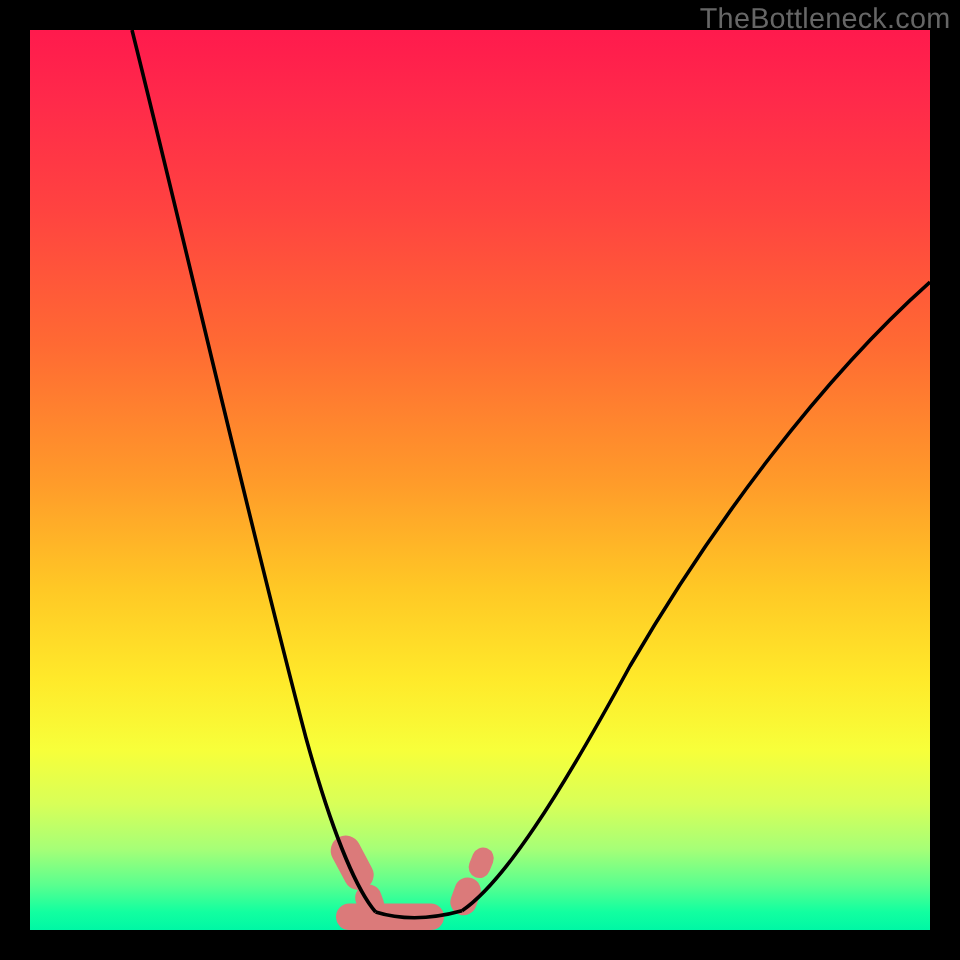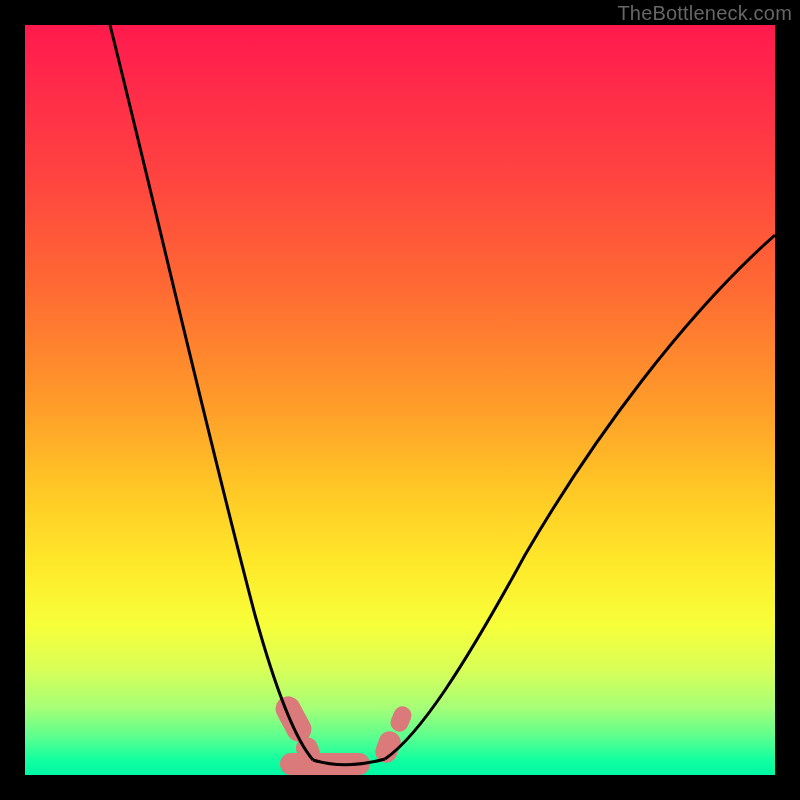--- a/index.html
+++ b/index.html
@@ -45,21 +45,21 @@
       #5aff8f 95%,
       #12ffa0 98%,
       #00f7a5 100%
     );
   }
   .watermark {
     position: absolute;
     top: 2px;
     right: 8px;
     color: #666;
-    font-size: 20px;
+    font-size: 24px;
     letter-spacing: 0.2px;
     font-weight: 500;
   }
   svg.curve {
     position: absolute;
     inset: 0;
     width: 750px;
     height: 750px;
   }
   .blob {

